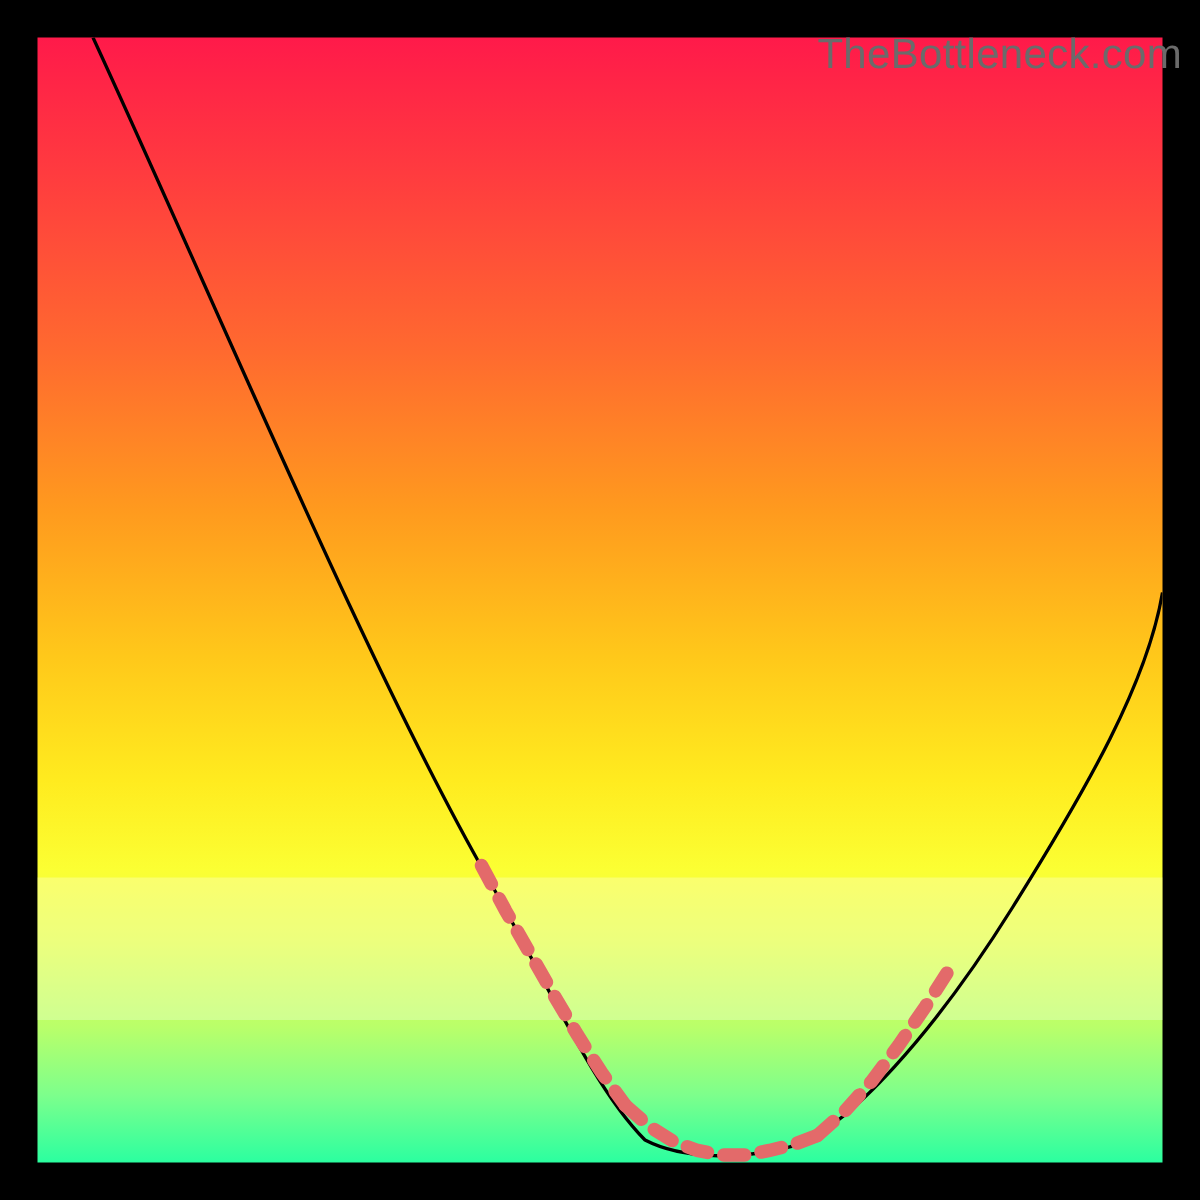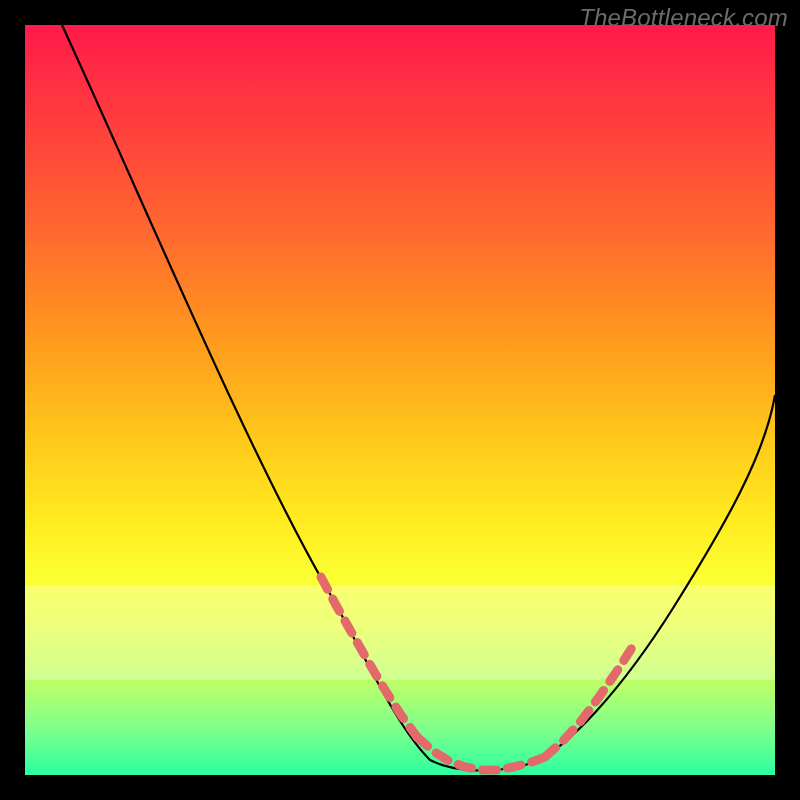--- a/index.html
+++ b/index.html
@@ -43,27 +43,26 @@
     position: absolute;
     left: 25px;
     width: 750px;
     top: 585px;
     height: 95px;
     background: rgba(255,255,255,0.28);
     pointer-events: none;
   }
   .watermark {
     position: absolute;
-    top: 4px;
+    top: 20px;
     right: 12px;
     color: #6b6b6b;
-    font-size: 24px;
+    font-size: 28px;
     letter-spacing: 0.2px;
     user-select: none;
-    font-style: italic;
   }
   svg.curve {
     position: absolute;
     left: 25px;
     top: 25px;
     width: 750px;
     height: 750px;
     pointer-events: none;
   }
 </style>

